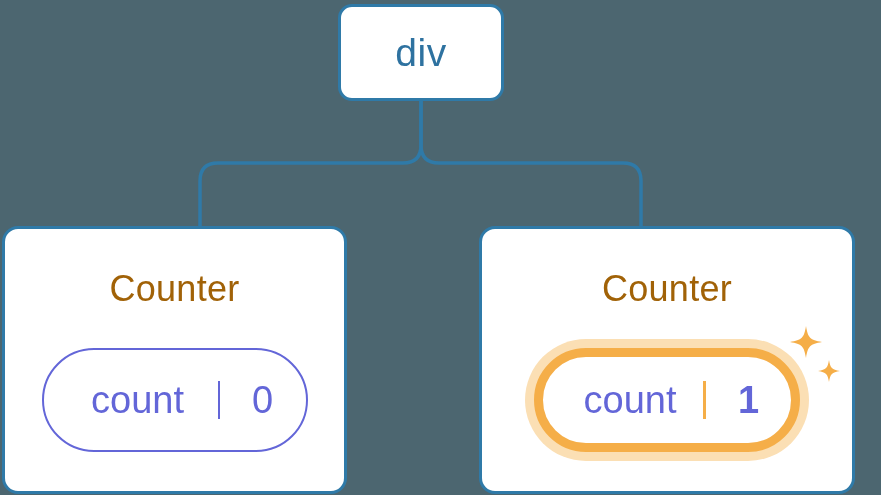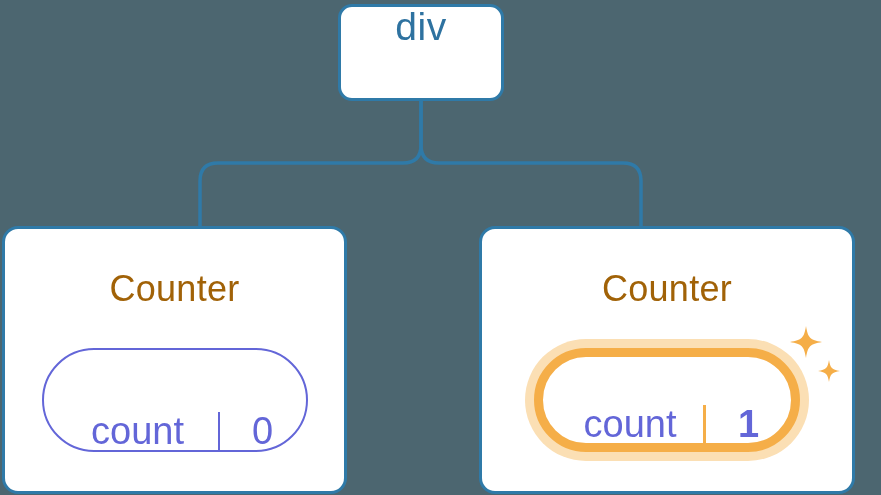--- a/index.html
+++ b/index.html
@@ -40,21 +40,21 @@
     flex-direction: column;
     align-items: center;
   }
 
   .node-root {
     left: 338px;
     top: 4px;
     width: 166px;
     height: 97px;
     border-radius: 14px;
-    justify-content: flex-start;
+    justify-content: center;
   }
 
   .node-root-label {
     font-size: 39px;
     color: #2e72a0;
     letter-spacing: 0.5px;
     line-height: 1;
   }
 
   .node-child {
@@ -86,21 +86,21 @@
     position: relative;
     margin-top: 41px;
     display: flex;
     align-items: center;
     justify-content: center;
   }
 
   .pill {
     position: relative;
     display: flex;
-    align-items: flex-end;
+    align-items: center;
     box-sizing: border-box;
     border-radius: 999px;
     height: 104px;
     background: #ffffff;
   }
 
   .pill-plain {
     width: 266px;
     border: 2px solid #6366d8;
   }

